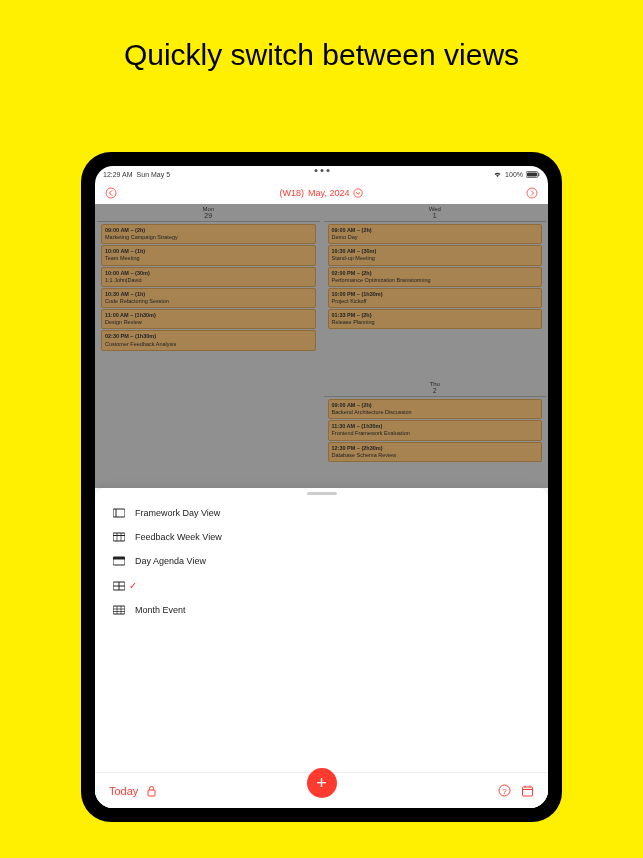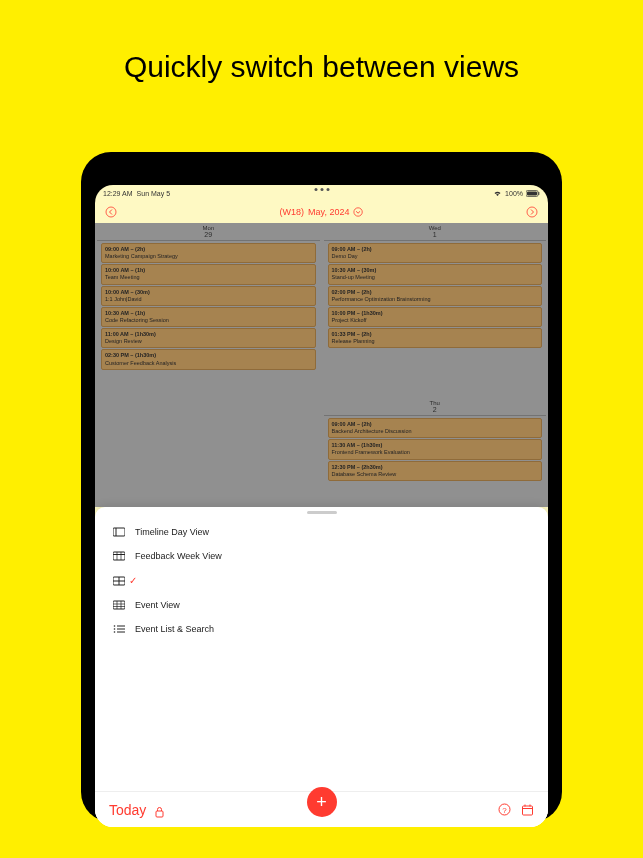--- a/index.html
+++ b/index.html
@@ -1,19 +1,19 @@
 <!DOCTYPE html>
 <html><head>
 <meta charset="utf-8">
 <style>
 * { margin: 0; padding: 0; box-sizing: border-box; font-family: -apple-system, BlinkMacSystemFont, "Segoe UI", Helvetica, Arial, sans-serif; }
 body { background: #ffef00; width: 643px; height: 858px; overflow: hidden; }
-.headline { text-align: center; font-size: 30px; font-weight: 500; color: #000; padding: 50px 0 0; }
+.headline { text-align: center; font-size: 30px; font-weight: 500; color: #000; padding: 38px 0 0; }
 .device { position: absolute; left: 81px; top: 152px; width: 481px; height: 670px; background: #000; border-radius: 30px; padding: 14px; }
-.screen { width: 100%; height: 100%; background: #fef9c3; border-radius: 18px; overflow: hidden; position: relative; margin-top: 19px; }
+.screen { width: 100%; height: 100%; background: #ffffff; border-radius: 18px; overflow: hidden; position: relative; }
 .notch { position: absolute; top: 3px; left: 50%; transform: translateX(-50%); display: flex; gap: 3px; }
 .notch span { width: 3px; height: 3px; background: #555; border-radius: 50%; }
 
 .status-bar { height: 16px; display: flex; justify-content: space-between; align-items: center; padding: 0 8px; font-size: 7px; color: #333; }
 .status-left { display: flex; gap: 4px; }
 .status-right { display: flex; gap: 3px; align-items: center; }
 
 .cal-nav { height: 22px; display: flex; justify-content: space-between; align-items: center; padding: 0 10px; font-size: 9px; color: #ff3b30; position: relative; }
 .cal-nav-center { position: absolute; left: 50%; transform: translateX(-50%); display: flex; gap: 4px; align-items: center; }
 .cal-nav-icon { font-size: 11px; }
@@ -33,21 +33,21 @@
 
 .sheet { background: #fff; position: absolute; bottom: 0; left: 0; right: 0; height: 320px; border-top-left-radius: 10px; border-top-right-radius: 10px; box-shadow: 0 -2px 8px rgba(0,0,0,0.1); }
 .sheet-handle { width: 30px; height: 3px; background: #ccc; border-radius: 2px; margin: 4px auto 6px; }
 .menu-list { padding: 0 14px; }
 .menu-item { display: flex; align-items: center; padding: 7px 0; font-size: 9px; color: #222; cursor: pointer; }
 .menu-icon { width: 20px; display: inline-flex; justify-content: center; font-size: 10px; color: #222; }
 .menu-label { flex: 1; padding-left: 6px; }
 .menu-check { color: #ff3b30; font-size: 10px; }
 
 .bottom-bar { position: absolute; bottom: 0; left: 0; right: 0; height: 36px; display: flex; align-items: center; justify-content: space-between; padding: 0 14px; border-top: 1px solid #eee; background: #fff; }
-.bottom-left { display: flex; gap: 8px; align-items: flex-end; font-size: 14px; color: #ff3b30; }
+.bottom-left { display: flex; gap: 8px; align-items: flex-end; font-size: 11px; color: #ff3b30; }
 .bottom-right { display: flex; gap: 10px; align-items: center; font-size: 12px; color: #ff3b30; }
 .fab { position: absolute; left: 50%; bottom: 10px; transform: translateX(-50%); width: 30px; height: 30px; background: #ff3b30; border-radius: 50%; display: flex; align-items: center; justify-content: center; color: #fff; font-size: 18px; line-height: 1; }
 
 svg { display: block; }
 </style>
 </head>
 <body>
 
 <div class="headline">Quickly switch between views</div>
 
@@ -147,32 +147,41 @@
     <div class="sheet">
       <div class="sheet-handle"></div>
       <div class="menu-list">
         <div class="menu-item">
           <span class="menu-icon">
               <svg width="12" height="10" viewBox="0 0 12 10">
                 <rect x="0" y="1" width="12" height="8" rx="1" fill="none" stroke="#222" stroke-width="1"></rect>
                 <line x1="3" y1="1" x2="3" y2="9" stroke="#222" stroke-width="1"></line>
               </svg>
             </span>
-          <span class="menu-label">Timeline Day View</span>
+          <span class="menu-label">Framework Day View</span>
         </div>
         <div class="menu-item">
           <span class="menu-icon">
               <svg width="12" height="10" viewBox="0 0 12 10">
                 <rect x="0" y="1" width="12" height="8" rx="1" fill="none" stroke="#222" stroke-width="1"></rect>
                 <line x1="0" y1="3.5" x2="12" y2="3.5" stroke="#222" stroke-width="1"></line>
                 <line x1="4" y1="1" x2="4" y2="9" stroke="#222" stroke-width="0.7"></line>
                 <line x1="8" y1="1" x2="8" y2="9" stroke="#222" stroke-width="0.7"></line>
               </svg>
             </span>
           <span class="menu-label">Feedback Week View</span>
+        </div>
+        <div class="menu-item">
+          <span class="menu-icon">
+              <svg width="12" height="10" viewBox="0 0 12 10">
+                <rect x="0" y="1" width="12" height="8" rx="1" fill="none" stroke="#222" stroke-width="1"></rect>
+                <rect x="0" y="1" width="12" height="2.5" fill="#222"></rect>
+              </svg>
+            </span>
+          <span class="menu-label">Day Agenda View</span>
         </div>
         <div class="menu-item">
           <span class="menu-icon">
               <svg width="12" height="10" viewBox="0 0 12 10">
                 <rect x="0" y="1" width="12" height="8" rx="1" fill="none" stroke="#222" stroke-width="1"></rect>
                 <line x1="6" y1="1" x2="6" y2="9" stroke="#222" stroke-width="1"></line>
                 <line x1="0" y1="5" x2="12" y2="5" stroke="#222" stroke-width="1"></line>
               </svg>
             </span>
           <span class="menu-check">✓</span>
@@ -180,34 +189,21 @@
         <div class="menu-item">
           <span class="menu-icon">
               <svg width="12" height="10" viewBox="0 0 12 10">
                 <rect x="0" y="1" width="12" height="8" rx="1" fill="none" stroke="#222" stroke-width="1"></rect>
                 <line x1="4" y1="1" x2="4" y2="9" stroke="#222" stroke-width="0.7"></line>
                 <line x1="8" y1="1" x2="8" y2="9" stroke="#222" stroke-width="0.7"></line>
                 <line x1="0" y1="4" x2="12" y2="4" stroke="#222" stroke-width="0.7"></line>
                 <line x1="0" y1="6.5" x2="12" y2="6.5" stroke="#222" stroke-width="0.7"></line>
               </svg>
             </span>
-          <span class="menu-label">Event View</span>
-        </div>
-        <div class="menu-item">
-          <span class="menu-icon">
-              <svg width="12" height="10" viewBox="0 0 12 10">
-                <circle cx="1.5" cy="2" r="0.8" fill="#222"></circle>
-                <line x1="4" y1="2" x2="12" y2="2" stroke="#222" stroke-width="1"></line>
-                <circle cx="1.5" cy="5" r="0.8" fill="#222"></circle>
-                <line x1="4" y1="5" x2="12" y2="5" stroke="#222" stroke-width="1"></line>
-                <circle cx="1.5" cy="8" r="0.8" fill="#222"></circle>
-                <line x1="4" y1="8" x2="12" y2="8" stroke="#222" stroke-width="1"></line>
-              </svg>
-            </span>
-          <span class="menu-label">Event List &amp; Search</span>
+          <span class="menu-label">Month Event</span>
         </div>
       </div>
 
       <div class="bottom-bar">
         <div class="bottom-left">
           <span>Today</span>
           <span>
             <svg width="11" height="12" viewBox="0 0 11 12">
                 <rect x="2" y="5" width="7" height="6" rx="1" fill="none" stroke="#ff3b30" stroke-width="1"></rect>
                 <path d="M3.5 5 V3.5 a2 2 0 0 1 4 0 V5" fill="none" stroke="#ff3b30" stroke-width="1"></path>

